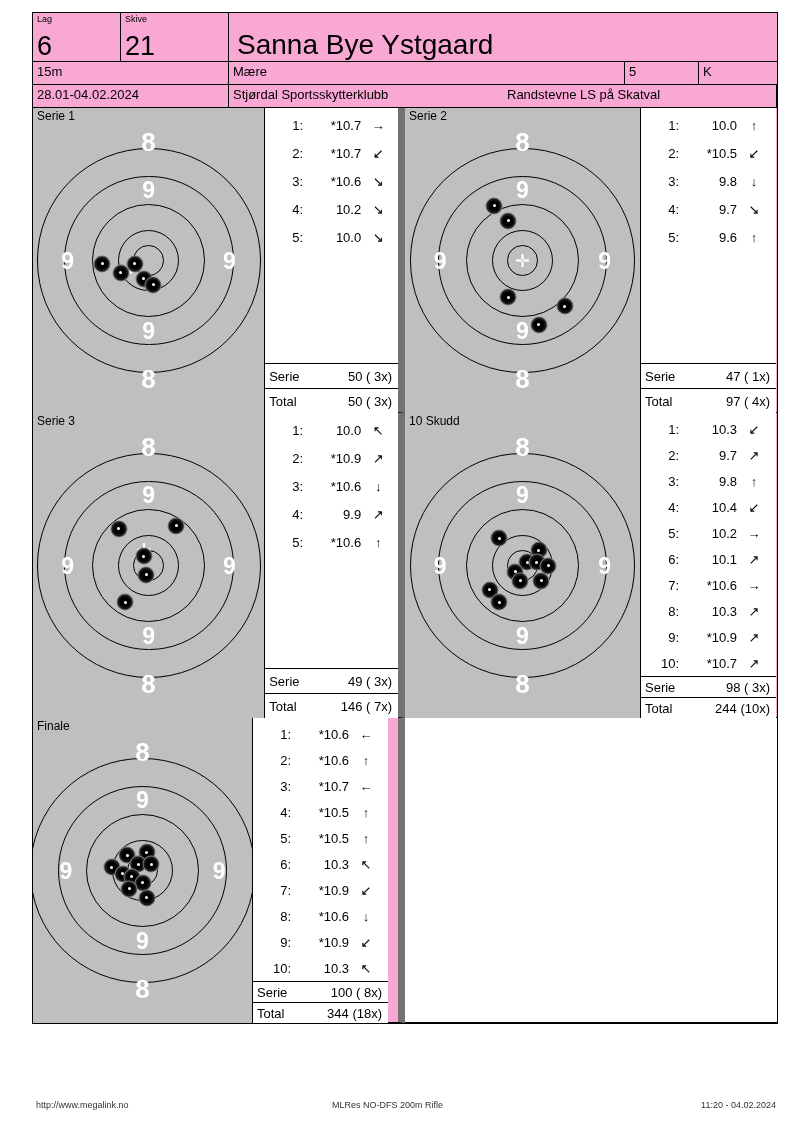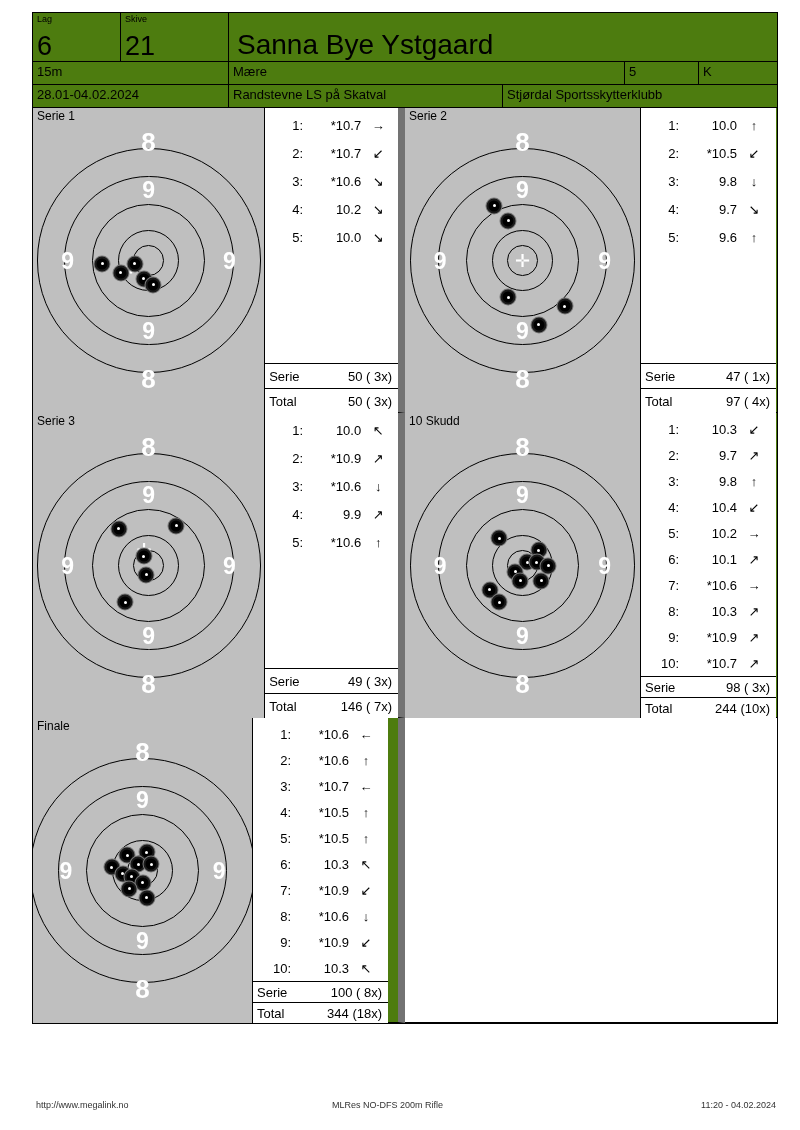--- a/index.html
+++ b/index.html
@@ -1,17 +1,17 @@
 <!DOCTYPE html>
 <html><head>
 <meta charset="utf-8">
 <style>
   html,body{margin:0;padding:0;background:#fff;}
   body{width:800px;height:1130px;font-family:"Liberation Sans",sans-serif;color:#000;position:relative;}
-  .sheet{position:absolute;left:32px;top:12px;width:746px;border:1px solid #000;box-sizing:border-box;background:#4d7c0f;}
+  .sheet{position:absolute;left:32px;top:12px;width:746px;border:1px solid #000;box-sizing:border-box;background:#f9a8d4;}
 
   
   .hdr-row1{display:flex;height:48px;border-bottom:1px solid #000;}
   .cell{position:relative;box-sizing:border-box;}
   .lbl{position:absolute;top:1px;left:4px;font-size:9px;line-height:10px;}
   .big{position:absolute;bottom:1px;left:4px;font-size:27px;line-height:28px;}
   .hdr-lag{width:88px;border-right:1px solid #000;}
   .hdr-skive{width:108px;border-right:1px solid #000;}
   .hdr-name{flex:1;}
   .hdr-name .nm{position:absolute;bottom:3px;left:8px;font-size:28px;line-height:26px;}
@@ -81,22 +81,22 @@
 
   <div class="hdr-row2">
     <div class="c r2a">15m</div>
     <div class="c r2b">Mære</div>
     <div class="c r2c">5</div>
     <div class="c r2d">K</div>
   </div>
 
   <div class="hdr-row3">
     <div class="c r3a">28.01-04.02.2024</div>
+    <div class="c r3c">Stjørdal Sportsskytterklubb</div>
     <div class="c r3b">Randstevne LS på Skatval</div>
-    <div class="c r3c">Stjørdal Sportsskytterklubb</div>
   </div>
 
   <div class="grid" id="grid">
       <div class="panel bb br" style="width: 372px; height: 305px;">
         <div class="target" style="width: 236px; height: 305px; border-right: 1px solid rgb(0, 0, 0);">
           <div class="serie-title">Serie 1</div>
           <div class="ring" style="width: 224.2px; height: 224.2px; left: 50%; top: 50%; margin-left: -112.1px; margin-top: -112.1px;"></div>
           <div class="ring" style="width: 169.92px; height: 169.92px; left: 50%; top: 50%; margin-left: -84.96px; margin-top: -84.96px;"></div>
           <div class="ring" style="width: 113.28px; height: 113.28px; left: 50%; top: 50%; margin-left: -56.64px; margin-top: -56.64px;"></div>
           <div class="ring" style="width: 61.36px; height: 61.36px; left: 50%; top: 50%; margin-left: -30.68px; margin-top: -30.68px;"></div>

